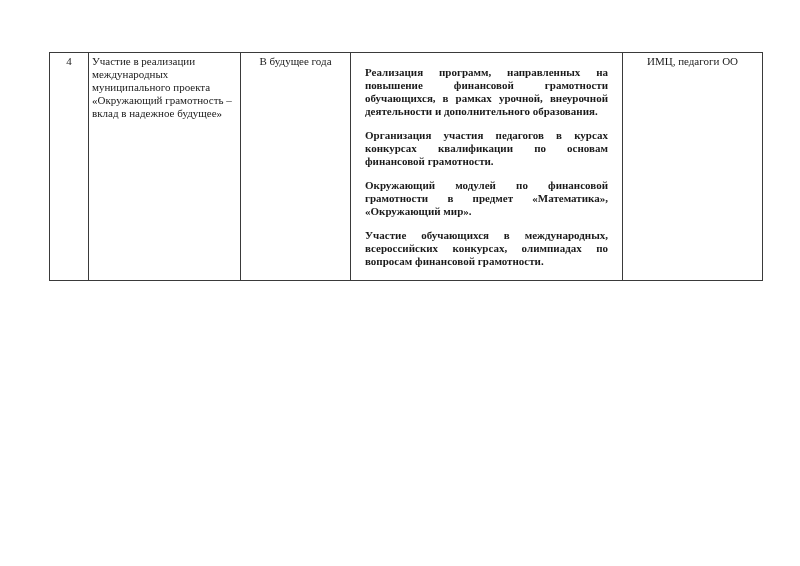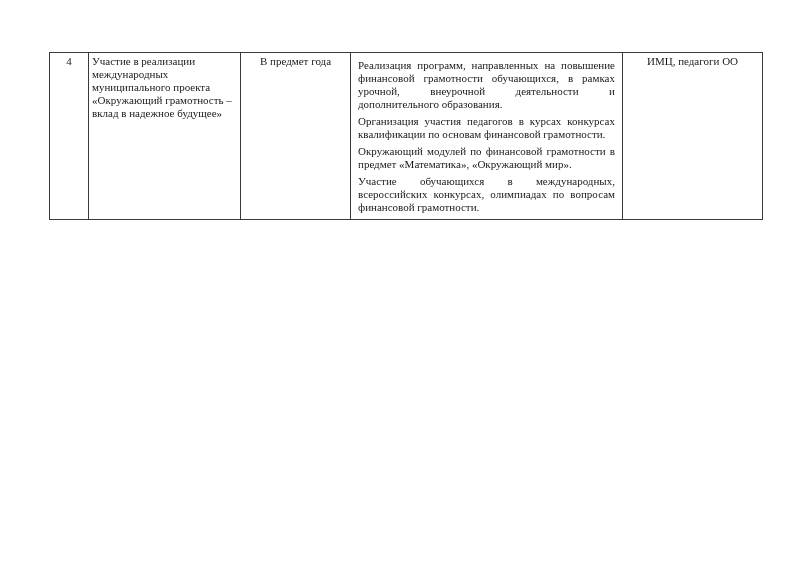--- a/index.html
+++ b/index.html
@@ -34,23 +34,24 @@
     table.plan td {
       border: 1px solid #3a3a3a;
       vertical-align: top;
       padding: 2px 3px 1px 3px;
     }
     table.plan tr { height: 146px; }
     td.num { text-align: center; }
     td.period { vertical-align: middle; text-align: center; }
     td.content { text-align: justify; }
     td.content p {
-      margin: 4px;
+      margin: 11px;
       text-align: justify;
       text-align-last: left;
+      font-weight: bold;
     }
     td.resp { text-align: center; }
   </style>
 </head>
 <body>
 
 <div class="page">
   <table class="plan">
     <colgroup>
       <col style="width:39px">
@@ -65,21 +66,21 @@
         <span>4</span>
       </td>
       <td class="event">
         <div>Участие в реализации</div>
         <div>международных</div>
         <div>муниципального проекта</div>
         <div>«Окружающий грамотность –</div>
         <div>вклад в надежное будущее»</div>
       </td>
       <td class="period">
-        <span>В предмет года</span>
+        <span>В будущее года</span>
       </td>
       <td class="content">
         <p>Реализация программ, направленных на повышение финансовой грамотности обучающихся, в рамках урочной, внеурочной деятельности и дополнительного образования.</p>
         <p>Организация участия педагогов в курсах конкурсах квалификации по основам финансовой грамотности.</p>
         <p>Окружающий модулей по финансовой грамотности в предмет «Математика», «Окружающий мир».</p>
         <p>Участие обучающихся в международных, всероссийских конкурсах, олимпиадах по вопросам финансовой грамотности.</p>
       </td>
       <td class="resp">
         <span>ИМЦ, педагоги ОО</span>
       </td>

